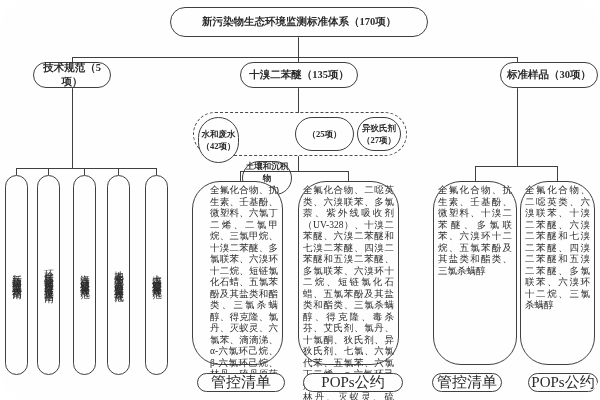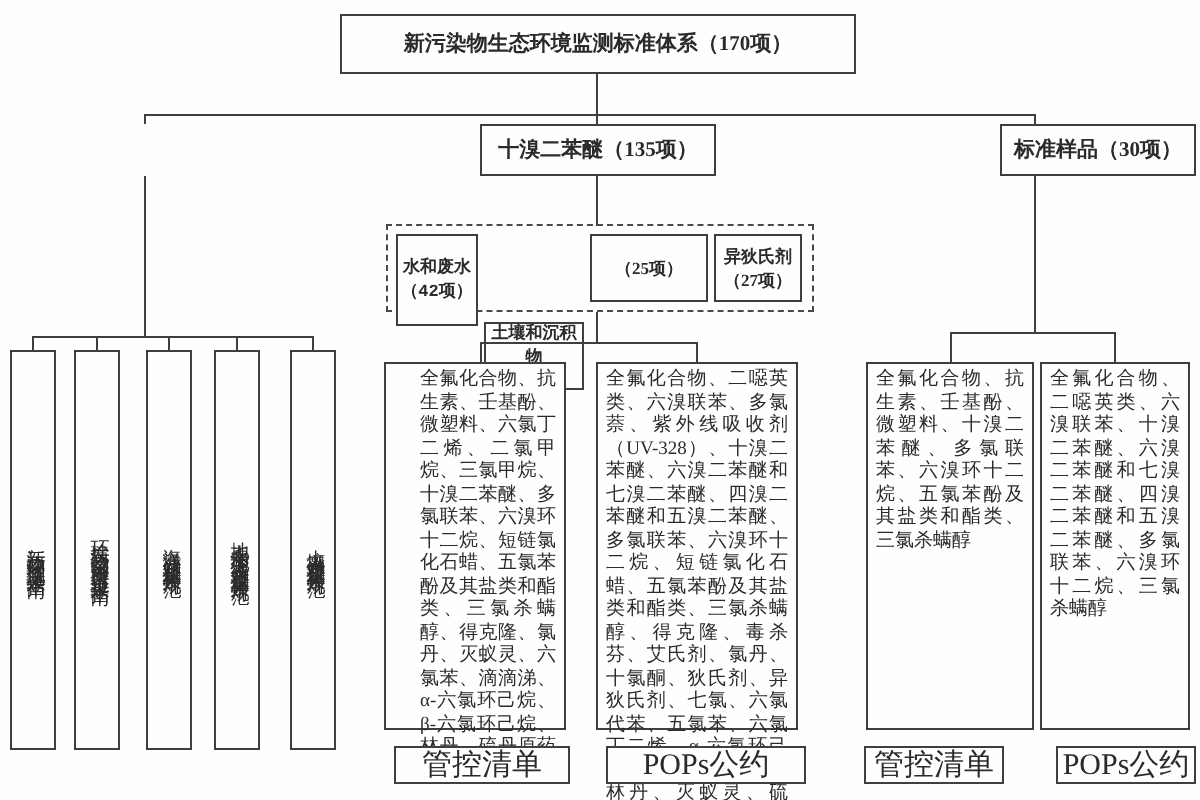--- a/index.html
+++ b/index.html
@@ -1,15 +1,15 @@
 <!DOCTYPE html>
 <html><head>
 <meta charset="utf-8">
 <style>
-  * { margin:0; padding:0; box-sizing:border-box; }
+  * { margin:0; padding:0; box-sizing:border-box;border-radius:28px; }
   html,body { width:600px; height:400px; }
   body { background:#ffffff; }
   .canvas {
     position:relative; width:600px; height:400px; background:#fefefe;
     font-family:"Liberation Serif","DejaVu Serif",serif; color:#2b2b2b;
     overflow:hidden;
   }
   .box {
     position:absolute; border:1px solid #3f3f3f; background:#fefefe;
     display:flex; align-items:center; justify-content:center;
@@ -36,40 +36,41 @@
 <div class="canvas">
 
   <div class="box hdr root" style="left:170px; top:7px; width:258px; height:30px;">新污染物生态环境监测标准体系（170项）</div>
 
   <div class="line" style="left:298px; top:37px; width:1px; height:20px;"></div>
   <div class="line" style="left:72px; top:57px; width:446px; height:1px;"></div>
   <div class="line" style="left:72px; top:57px; width:1px; height:5px;"></div>
   <div class="line" style="left:298px; top:57px; width:1px; height:5px;"></div>
   <div class="line" style="left:517px; top:57px; width:1px; height:5px;"></div>
 
+  <div class="box hdr" style="left:33px; top:62px; width:78px; height:26px;">技术规范（5项）</div>
   <div class="box hdr" style="left:240px; top:62px; width:118px; height:26px;">十溴二苯醚（135项）</div>
   <div class="box hdr" style="left:468px; top:62px; width:98px; height:26px;margin-left:32px;">标准样品（30项）</div>
 
   <div class="line" style="left:72px; top:88px; width:1px; height:80px;"></div>
   <div class="line" style="left:16px; top:168px; width:141px; height:1px;"></div>
   <div class="line" style="left:16px; top:168px; width:1px; height:7px;"></div>
   <div class="line" style="left:48px; top:168px; width:1px; height:7px;"></div>
   <div class="line" style="left:84px; top:168px; width:1px; height:7px;"></div>
   <div class="line" style="left:118px; top:168px; width:1px; height:7px;"></div>
   <div class="line" style="left:156px; top:168px; width:1px; height:7px;"></div>
 
   <div class="box vbox" style="left:5px; top:175px; width:23px; height:200px;">新污染物环境监测技术指南</div>
   <div class="box vbox" style="left:37px; top:175px; width:23px; height:200px;">环境新污染物高分辨质谱筛查技术指南</div>
   <div class="box vbox" style="left:73px; top:175px; width:23px; height:200px;">海洋微塑料监测技术规范</div>
   <div class="box vbox" style="left:107px; top:175px; width:23px; height:200px;">地表水和地下水微塑料监测技术规范</div>
   <div class="box vbox" style="left:145px; top:175px; width:23px; height:200px;">土壤微塑料监测技术规范</div>
 
   <div class="line" style="left:298px; top:88px; width:1px; height:25px;"></div>
   <div class="dashed" style="left:193px; top:112px; width:214px; height:44px;"></div>
-  <div class="box media" style="left:198px; top:117px; width:41px; height:46px;font-family:Liberation Mono, monospace;">
+  <div class="box media" style="left:198px; top:117px; width:41px; height:46px;">
     <span>水和废水</span>
     <span>（42项）</span>
   </div>
   <div class="box media" style="left:242px; top:117px; width:50px; height:34px;margin-top:44px;">
     <span>土壤和沉积物</span>
     <span>（41项）</span>
   </div>
   <div class="box media" style="left:295px; top:117px; width:59px; height:34px;">
     <span>（25项）</span>
   </div>

